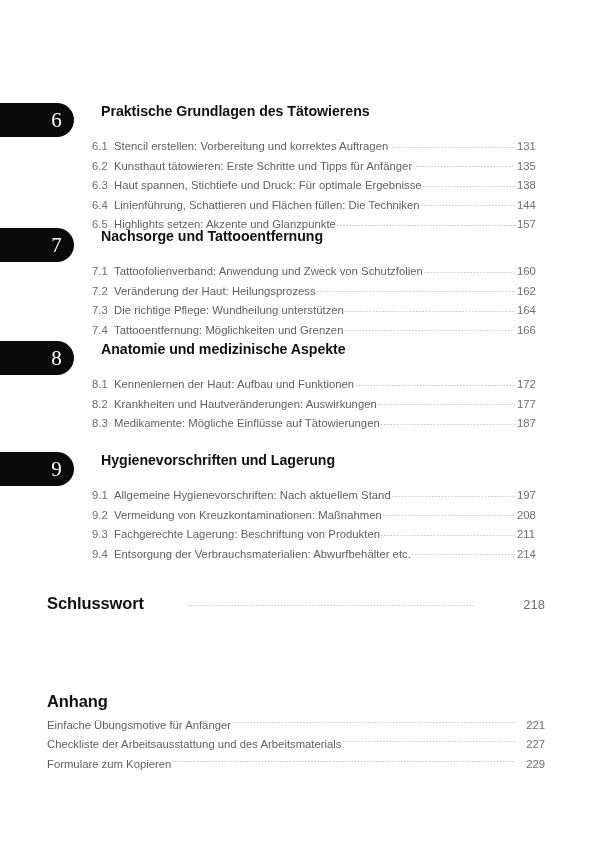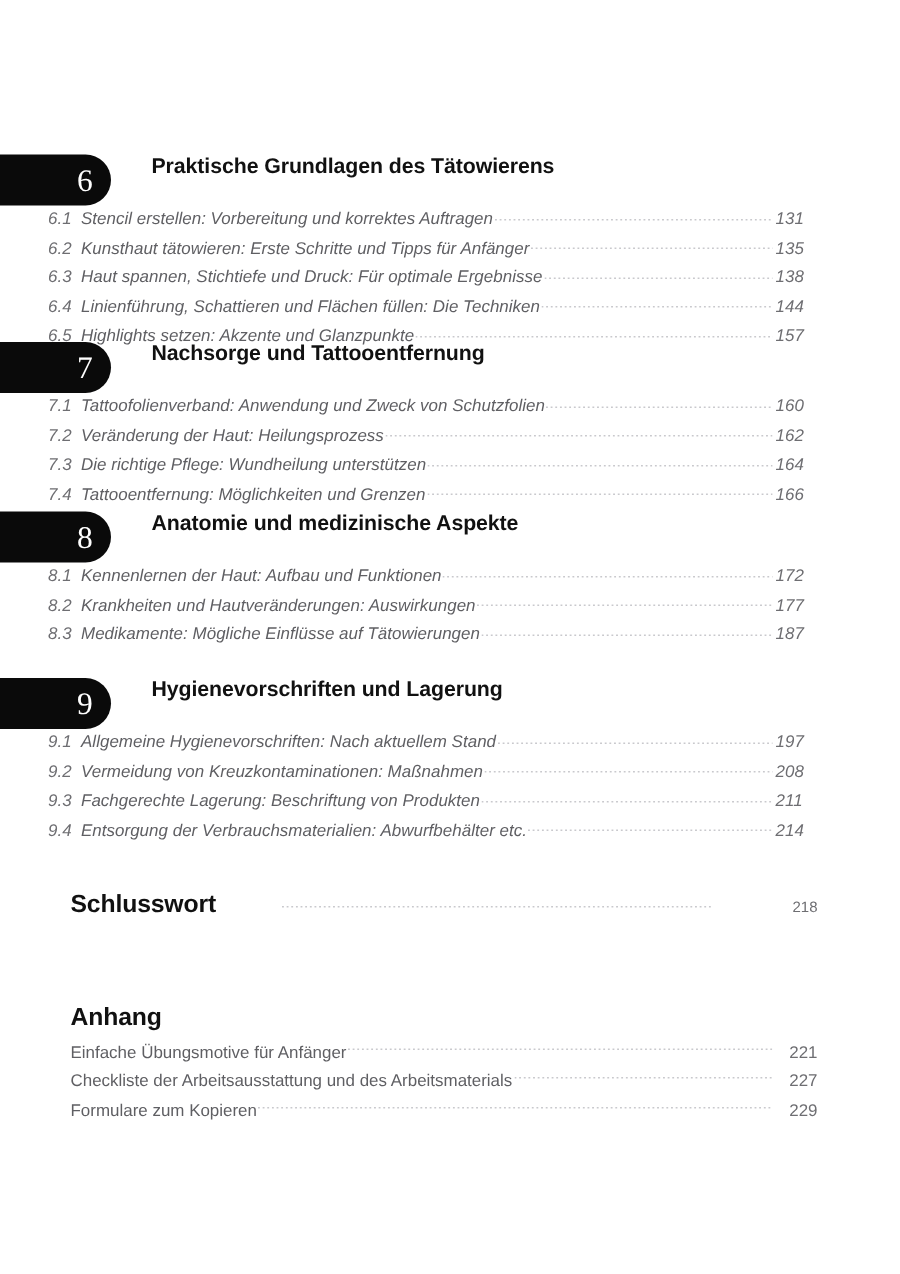--- a/index.html
+++ b/index.html
@@ -64,23 +64,22 @@
     font-size: 14.2px;
     font-weight: 700;
     color: #111111;
     letter-spacing: -0.05px;
     white-space: nowrap;
   }
 
   
   .entries {
     position: relative;
-    padding-left: 32px;
+    padding-left: 92px;
     padding-right: 55px;
-    font-style: italic;
   }
 
   .entry {
     position: relative;
     display: flex;
     align-items: baseline;
     height: 19.6px;
     font-size: 11.3px;
     color: #6e6e72;
     letter-spacing: 0.02px;
@@ -148,21 +147,21 @@
     top: -3px;
     background-image: linear-gradient(to right, #c9c9cd 0 1.2px, transparent 1.2px 3.1px);
     background-size: 3.1px 1px;
     background-repeat: repeat-x;
   }
 
   .standalone-row .s-page {
     flex: 0 0 auto;
     width: 28px;
     text-align: right;
-    font-size: 10px;
+    font-size: 13px;
     color: #6e6e72;
   }
 
   .plain-entries {
     margin-top: 4px;
   }
 
   .plain-entry {
     display: flex;
     align-items: center;
@@ -331,21 +330,21 @@
   </div>
 
   <div class="standalone" style="top:594px;">
     <div class="standalone-row">
       <span class="s-title">Schlusswort</span>
       <span class="s-leader"></span>
       <span class="s-page">218</span>
     </div>
   </div>
 
-  <div class="standalone" style="top:669px;">
+  <div class="standalone" style="top:692px;">
     <div class="standalone-row">
       <span class="s-title">Anhang</span>
     </div>
     <div class="plain-entries">
       <div class="plain-entry">
         <span class="p-title">Einfache Übungsmotive für Anfänger</span>
         <span class="p-leader"></span>
         <span class="p-page">221</span>
       </div>
       <div class="plain-entry">

